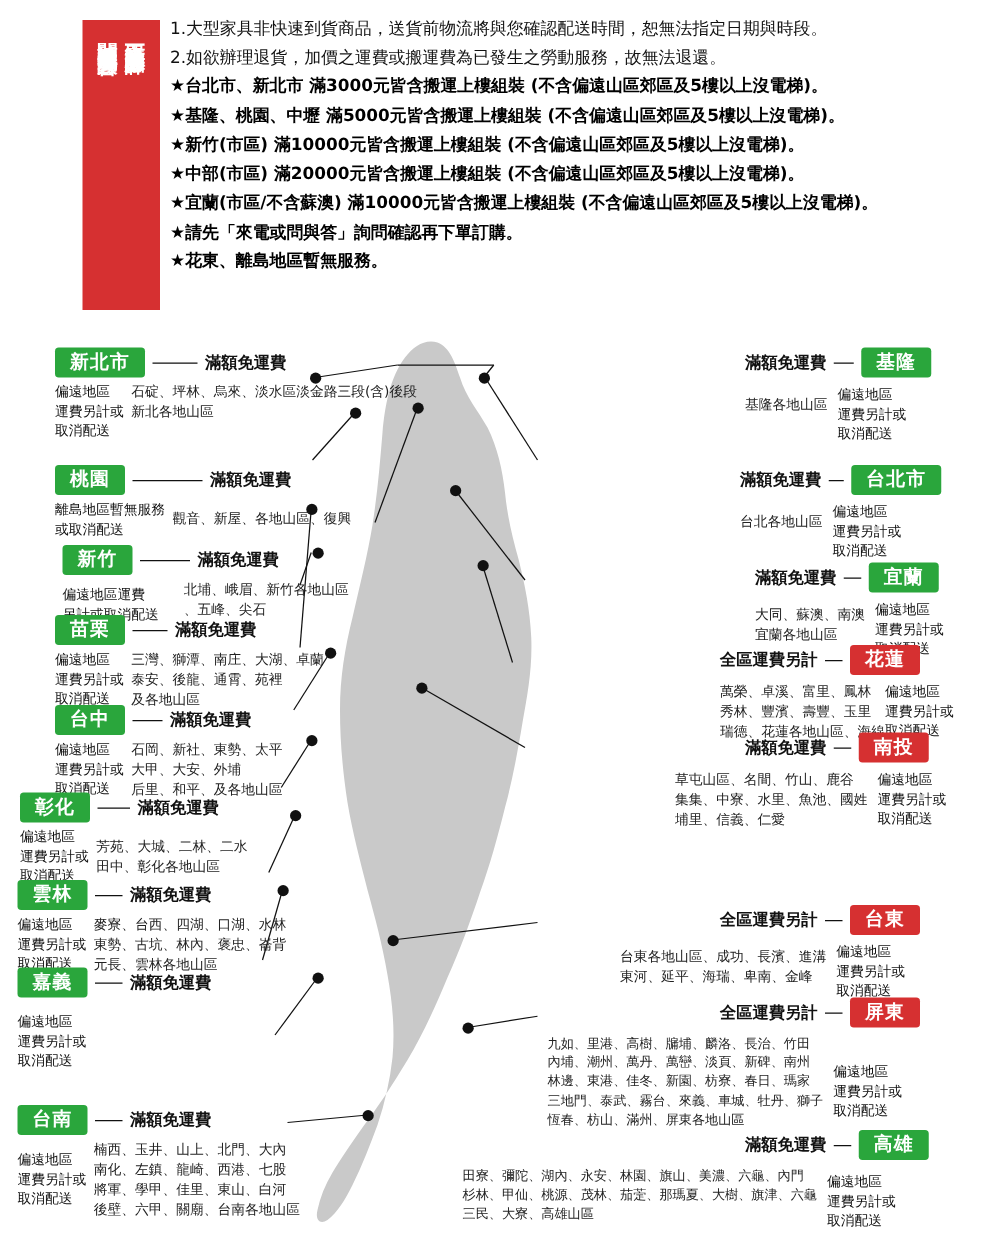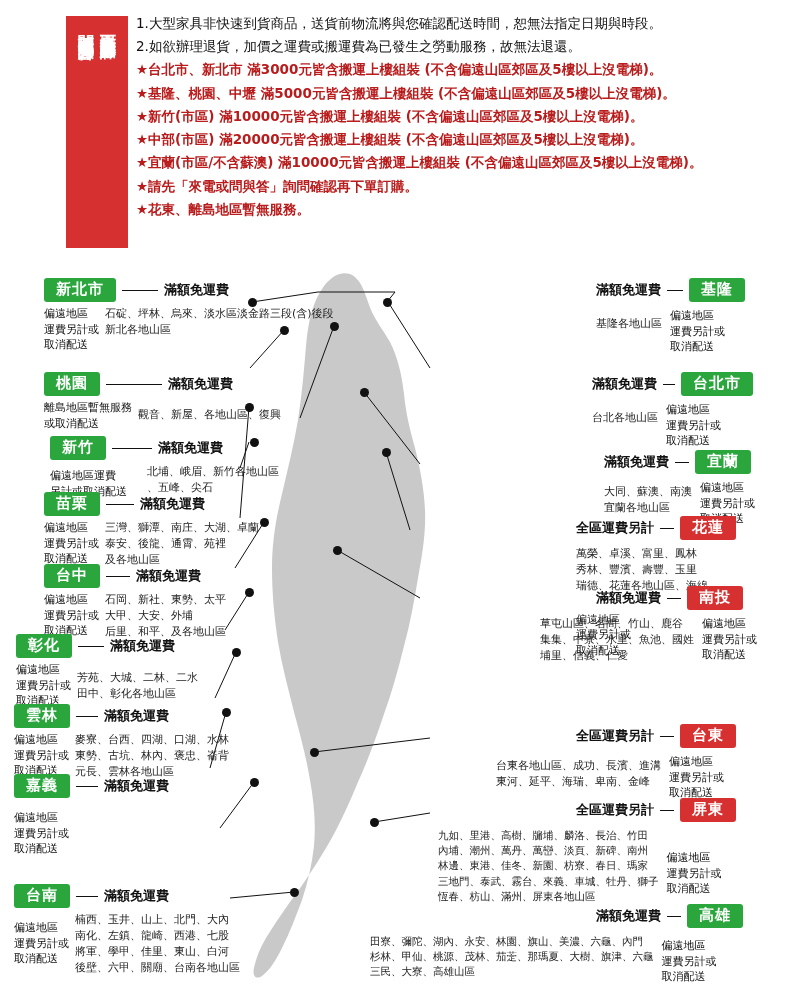--- a/index.html
+++ b/index.html
@@ -26,21 +26,21 @@
     text-orientation:upright;
     color:#fff;font-weight:bold;font-size:16px;line-height:1.25;
     letter-spacing:1px;
   }
   #notice-lines{
     position:absolute;left:136px;top:12px;width:660px;
   }
   .nline{
     font-size:13.5px;line-height:1.72;color:#111;white-space:nowrap;
   }
-  .nline.green{color:#b91c1c;font-weight:bold;}
+  .nline.green{color:#000000;font-weight:bold;}
   .nline.black{color:#111;}
   
   #map-wrap{position:absolute;left:0;top:268px;width:800px;height:732px;}
   #taiwan{
     position:absolute;left:232px;top:0px;width:215px;height:718px;
   }
   
   .region{
     position:absolute;
   }
@@ -386,21 +386,21 @@
       </div>
     </div>
   </div>
 
   <div class="region" style="left:576px;top:248px;">
     <div class="row">
       <span class="fee">全區運費另計</span>
       <span class="hr" style="width:14px;"></span>
       <span class="tag red">花蓮</span>
     </div>
-    <div style="display:flex;gap:18px;margin-top:6px;flex-direction:column;">
+    <div style="display:flex;gap:0;margin-top:6px;">
       <div class="note">
         <div>萬榮、卓溪、富里、鳳林</div>
         <div>秀林、豐濱、壽豐、玉里</div>
         <div>瑞德、花蓮各地山區、海線</div>
       </div>
       <div class="remote">
         <div>偏遠地區</div>
         <div>運費另計或</div>
         <div>取消配送</div>
       </div>

